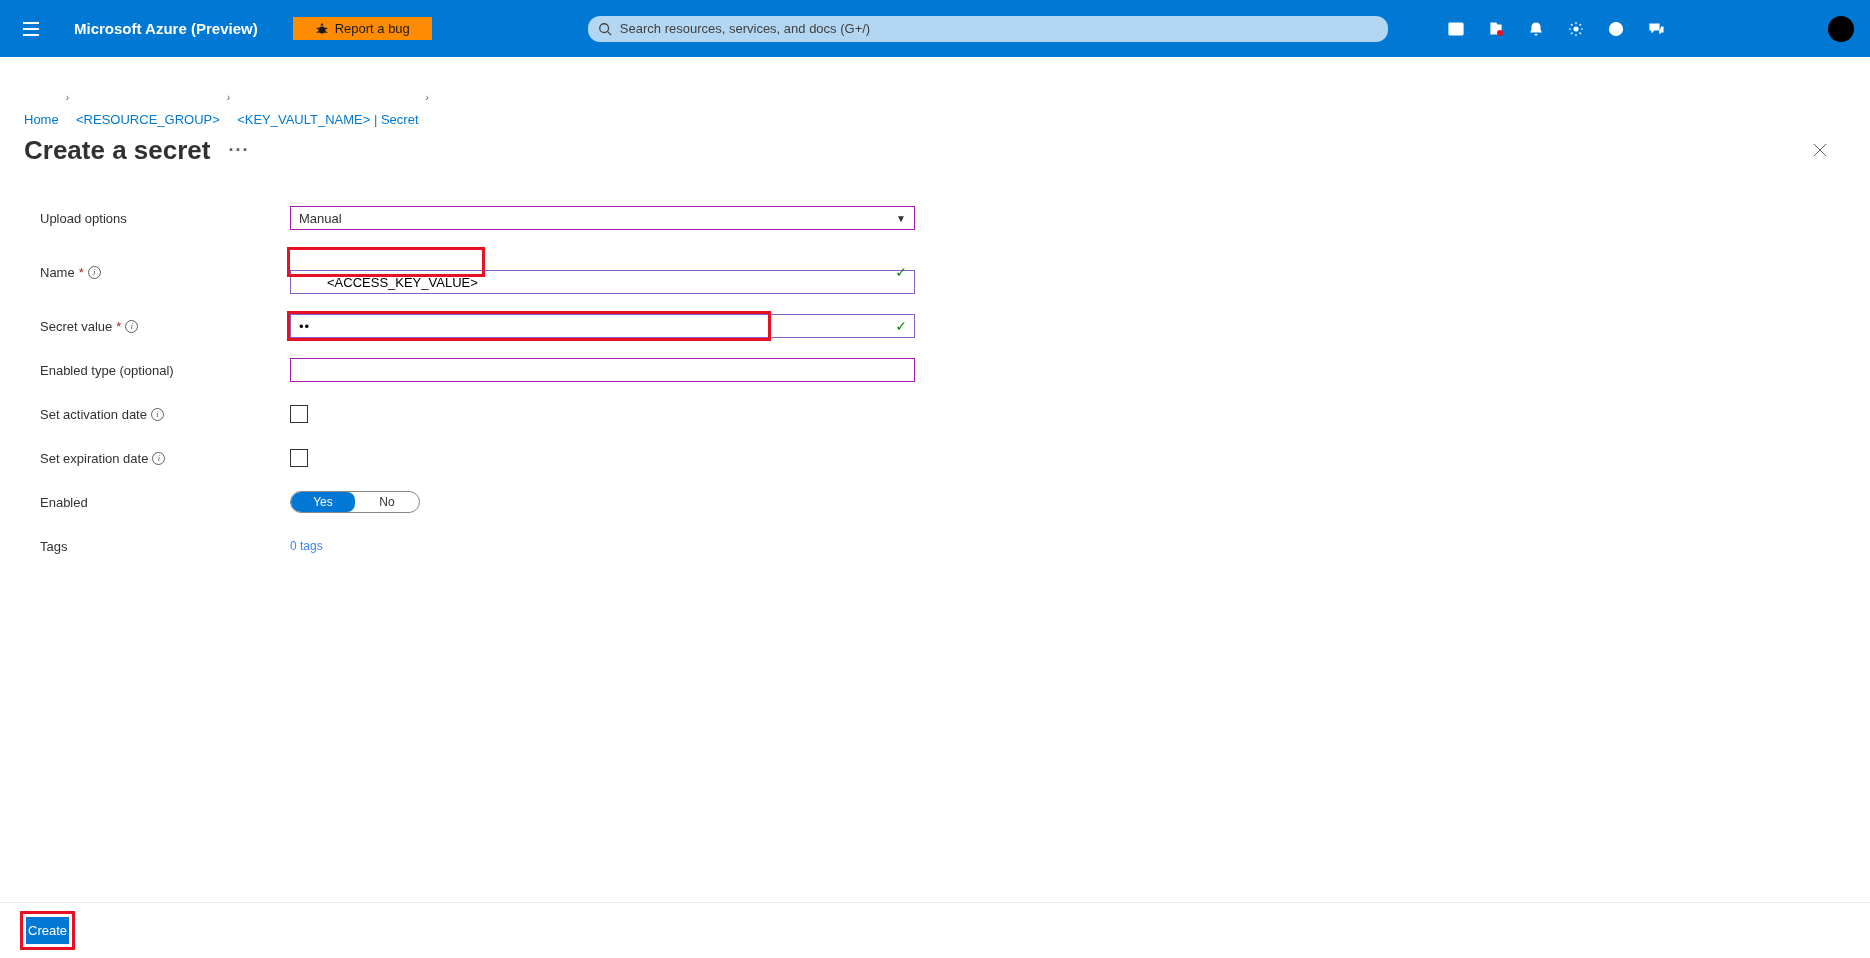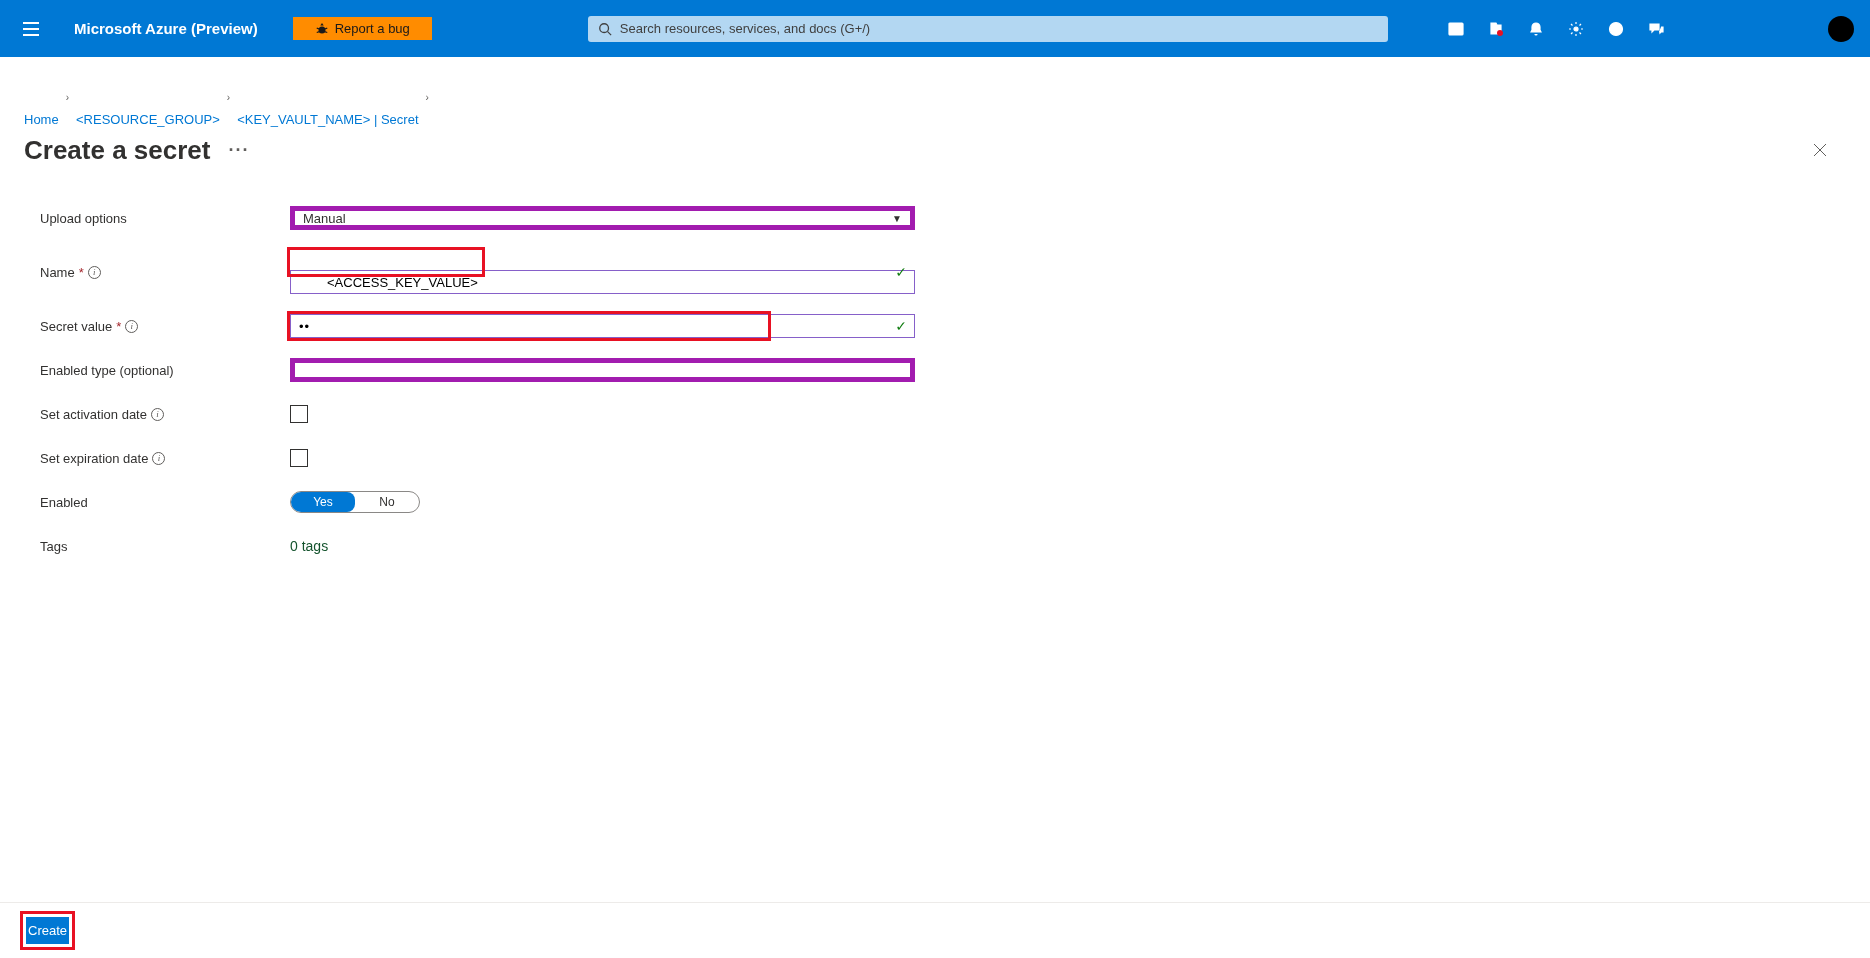--- a/index.html
+++ b/index.html
@@ -59,21 +59,21 @@
 
     .search-wrap {
       flex-shrink: 0;
       width: 800px;
       margin-left: 156px;
     }
 
     .search-box {
       height: 26px;
       background: #b3d7f2;
-      border-radius: 3px;
+      border-radius: 12px;
       display: flex;
       align-items: center;
       padding: 0 10px;
       gap: 8px;
       color: #004578;
     }
 
     .search-box input {
       flex: 1;
       background: transparent;
@@ -217,21 +217,21 @@
     .input-cell {
       width: 625px;
       position: relative;
       display: flex;
       align-items: center;
     }
 
     .select, .text-input {
       width: 100%;
       height: 24px;
-      border: 5px solid #a21caf;
+      border: 1px solid #a21caf;
       padding: 0 8px;
       font-size: 13px;
       outline: none;
       background: #fff;
     }
 
     .select {
       display: flex;
       align-items: center;
       justify-content: space-between;
@@ -291,23 +291,23 @@
     }
 
     .toggle-opt.active {
       background: #0078d4;
       color: #fff;
       font-weight: 400;
       border-radius: 8px;
     }
 
     .link {
-      color: #14532d;
-      cursor: pointer;
-      font-size: 14px;
+      color: #3b82f6;
+      cursor: pointer;
+      font-size: 12px;
     }
 
     
     .footer {
       position: absolute;
       left: 0;
       right: 0;
       bottom: 0;
       height: 56px;
       border-top: 1px solid #edebe9;

